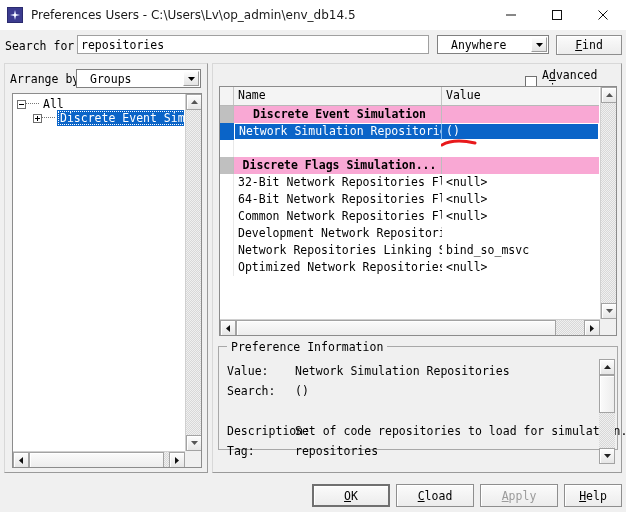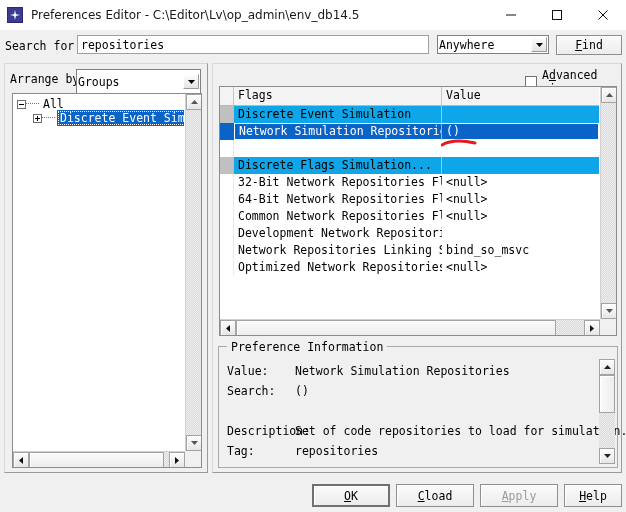--- a/index.html
+++ b/index.html
@@ -85,21 +85,21 @@
   }
   .combo {
     position: absolute; left: 437px; top: 2px;
     width: 112px; height: 19px;
     background: #ffffff;
     border: 1px solid #808080;
     box-sizing: border-box;
     display: flex; align-items: center;
   }
   .combo .ctext {
-    padding-left: 1px; font-size: 11.5px; flex: 1 1 auto;
+    padding-left: 13px; font-size: 11.5px; flex: 1 1 auto;
     white-space: nowrap; overflow: hidden;
   }
   .combo .carrow {
     width: 16px; height: 15px; margin-right: 1px;
     background: linear-gradient(#fdfdfd,#e4e4e4);
     border: 1px solid #9a9a9a;
     border-top-color: #ffffff; border-left-color: #ffffff;
     box-sizing: border-box;
     display: flex; align-items: center; justify-content: center;
     flex: 0 0 auto;
@@ -140,21 +140,21 @@
     box-sizing: border-box;
   }
 
   
   .lbl-arrange {
     position: absolute; left: 10px; top: 72px;
     font-size: 11.5px;
   }
   .combo-arrange {
     position: absolute; left: 76px; top: 69px;
-    width: 125px; height: 25px;
+    width: 125px; height: 19px;
   }
 
   
   .treebox {
     position: absolute; left: 12px; top: 93px;
     width: 190px; height: 375px;
     background: #ffffff;
     border: 1px solid #8c8c8c;
     box-sizing: border-box;
     overflow: hidden;
@@ -309,21 +309,21 @@
     width: 14px; flex: 0 0 auto;
     background: #ffffff;
     border-right: 1px solid #e9e9e9;
     box-sizing: border-box;
   }
   .lrow .cname { width: 208px; flex: 0 0 auto; }
   .lrow .cval { flex: 1 1 auto; }
 
   .lrow.group { background: #c8c8c8; font-weight: bold; }
   .lrow.group .gut { background: #c0c0c0; border-right: 1px solid #bdbdbd; }
-  .lrow.group .cname, .lrow.group .cval { background: #0ea5e9; font-weight: normal; }
+  .lrow.group .cname, .lrow.group .cval { background: #f9a8d4; font-weight: bold; text-align: center; }
   .lrow.group .cname { border-right: 1px solid #bdbdbd; }
 
   .lrow.selected .gut { background: #0a64c8; border-right: 1px solid #0a64c8; }
   .lrow.selected .cname {
     background: #0a64c8; color: #ffffff;
     border: 1px solid #ffffff; border-right: 1px solid #7fb7ec;
     box-sizing: border-box; line-height: 14px;
   }
   .lrow.selected .cval {
     background: #0a64c8; color: #ffffff;
@@ -336,21 +336,21 @@
   .redmark {
     position: absolute;
     left: 441px; top: 139px;
     width: 42px; height: 10px;
     pointer-events: none;
   }
 
   
   .prefinfo {
     position: absolute; left: 218px; top: 346px;
-    width: 400px; height: 122px;
+    width: 400px; height: 104px;
     border: 1px solid #a8a8a8;
     box-sizing: border-box;
     background: #f0f0f0;
   }
   .prefinfo .legend {
     position: absolute; left: 8px; top: -7px;
     background: #f0f0f0;
     padding: 0 4px;
     font-size: 11.5px;
   }
@@ -386,21 +386,21 @@
 
 <div class="win">
 
   <div class="titlebar">
     <div class="titleicon">
       <svg class="star" viewBox="0 0 10 10">
         <path d="M5 0 L6 4 L10 5 L6 6 L5 10 L4 6 L0 5 L4 4 Z" fill="#dfe6ff"></path>
         <circle cx="5" cy="5" r="1.2" fill="#ffffff"></circle>
       </svg>
     </div>
-    <div class="titletext">Preferences Editor - C:\Editor\Lv\op_admin\env_db14.5</div>
+    <div class="titletext">Preferences Users - C:\Users\Lv\op_admin\env_db14.5</div>
     <div class="wctrls">
       <div class="wbtn">
         <svg width="12" height="12" viewBox="0 0 12 12">
           <line x1="1" y1="6" x2="11" y2="6" stroke="#111" stroke-width="1"></line>
         </svg>
       </div>
       <div class="wbtn">
         <svg width="12" height="12" viewBox="0 0 12 12">
           <rect x="1.5" y="1.5" width="9" height="9" fill="none" stroke="#111" stroke-width="1"></rect>
         </svg>
@@ -488,21 +488,21 @@
 
   <div class="advview">
     <div class="chk"></div>
     <div><span>A</span><span class="mn">d</span><span>vanced view</span></div>
   </div>
 
   <div class="listbox">
     <div class="list-inner">
       <div class="lhdr">
         <div class="col-gut"></div>
-        <div class="col-name">Flags</div>
+        <div class="col-name">Name</div>
         <div class="col-val">Value</div>
       </div>
 
       <div class="lrow group">
         <div class="cell gut"></div>
         <div class="cell cname">Discrete Event Simulation</div>
         <div class="cell cval"></div>
       </div>
 
       <div class="lrow selected">

